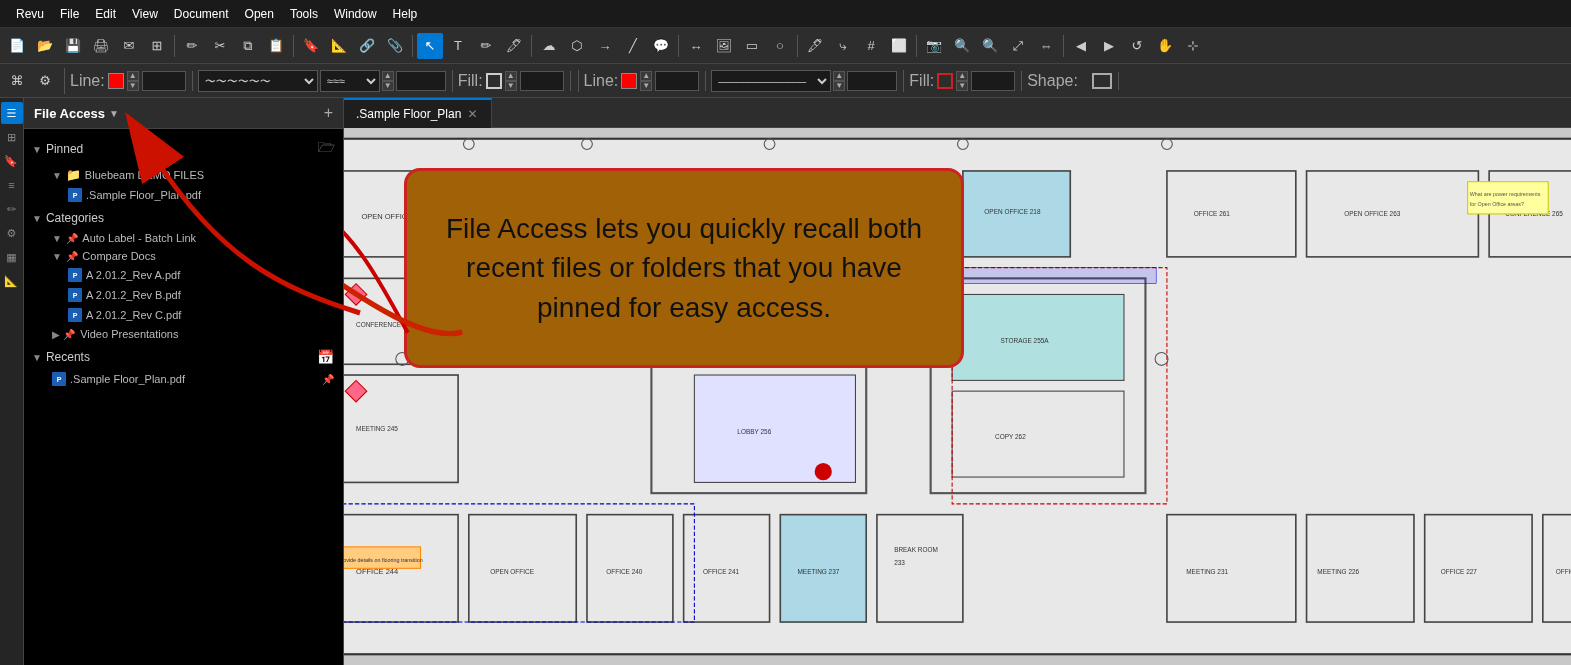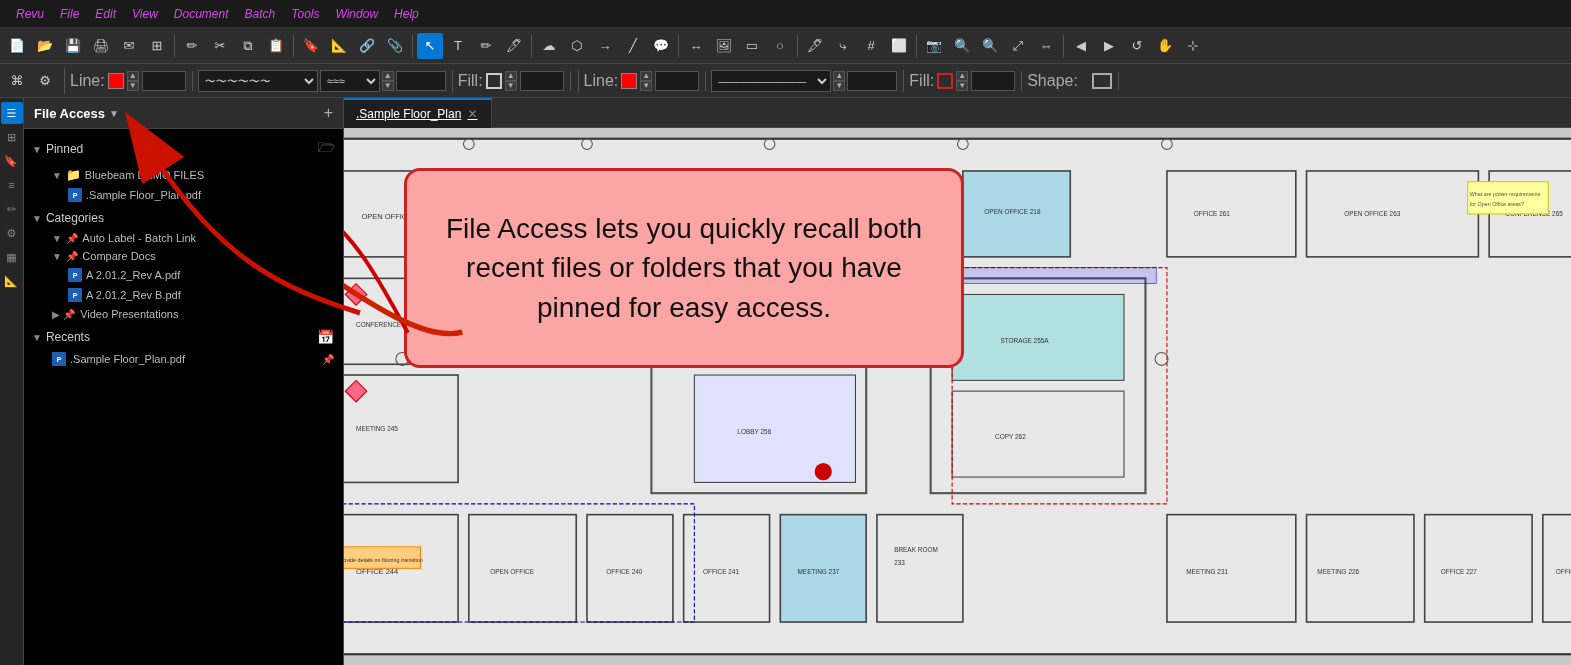--- a/index.html
+++ b/index.html
@@ -5,21 +5,21 @@
     * { box-sizing: border-box; margin: 0; padding: 0; }
     body { font-family: 'Segoe UI', Arial, sans-serif; background: #1e1e1e; color: #ccc; font-size: 12px; overflow: hidden; width: 1571px; height: 665px; }
 
     
     .menu-bar {
       display: flex; align-items: center;
       background: #1a1a1a; height: 28px; padding: 0 8px;
       border-bottom: 1px solid #333;
     }
     .menu-bar span {
-      padding: 2px 8px; cursor: pointer; color: #d946ef; font-size: 12px; font-style: italic;
+      padding: 2px 8px; cursor: pointer; color: #ffffff; font-size: 12px;
     }
 
     
     .toolbar {
       display: flex; align-items: center; flex-wrap: nowrap;
       background: #2d2d2d; height: 36px; padding: 0 4px;
       border-bottom: 1px solid #444; gap: 2px;
     }
     .toolbar-btn {
       width: 26px; height: 26px; display: flex; align-items: center; justify-content: center;
@@ -96,42 +96,41 @@
 
     .tabs-bar {
       display: flex; align-items: center;
       background: #2d2d2d; border-bottom: 1px solid #444; height: 30px;
     }
     .tab {
       display: flex; align-items: center; gap: 4px;
       padding: 0 12px; height: 30px; cursor: pointer;
       border-right: 1px solid #444; font-size: 12px; color: #ccc;
       background: #3a3a3a;
-      text-decoration: underline;
     }
     .tab.active { background: #1e1e1e; color: white; border-top: 2px solid #0078d4; }
     .tab-close { background: transparent; border: none; color: #888; cursor: pointer; font-size: 12px; padding: 0 2px; }
 
     
     .pdf-area {
       flex: 1; overflow: hidden; position: relative;
       background: #888;
     }
 
     
     .floor-plan {
       width: 100%; height: 100%;
     }
 
     
     .callout-box {
       position: absolute;
       top: 40px; left: 60px;
       width: 560px; height: 200px;
-      background: #fca5a5;
+      background: #a16207;
       border: 3px solid #cc2222;
       border-radius: 16px;
       display: flex; align-items: center; justify-content: center;
       padding: 20px;
       z-index: 10;
     }
     .callout-text {
       font-size: 28px; font-weight: 500; color: #111;
       text-align: center; line-height: 1.4;
     }
@@ -150,21 +149,21 @@
   </style>
 </head>
 <body>
 
 <div class="menu-bar">
   <span>Revu</span>
   <span>File</span>
   <span>Edit</span>
   <span>View</span>
   <span>Document</span>
-  <span>Batch</span>
+  <span>Open</span>
   <span>Tools</span>
   <span>Window</span>
   <span>Help</span>
 </div>
 
 <div class="toolbar">
   <button class="toolbar-btn" title="New">📄</button>
   <button class="toolbar-btn" title="Open">📂</button>
   <button class="toolbar-btn" title="Save">💾</button>
   <button class="toolbar-btn" title="Print">🖨</button>
@@ -345,20 +344,24 @@
           <span>Compare Docs</span>
         </div>
         <div class="tree-item sub">
           <span class="file-icon">P</span>
           <span>A 2.01.2_Rev A.pdf</span>
         </div>
         <div class="tree-item sub">
           <span class="file-icon">P</span>
           <span>A 2.01.2_Rev B.pdf</span>
         </div>
+        <div class="tree-item sub">
+          <span class="file-icon">P</span>
+          <span>A 2.01.2_Rev C.pdf</span>
+        </div>
 
         <div class="tree-item">
           <span class="tree-chevron">▶</span>
           <span class="pin-icon">📌</span>
           <span>Video Presentations</span>
         </div>
       </div>
 
       <div class="tree-section">
         <div class="tree-header">

